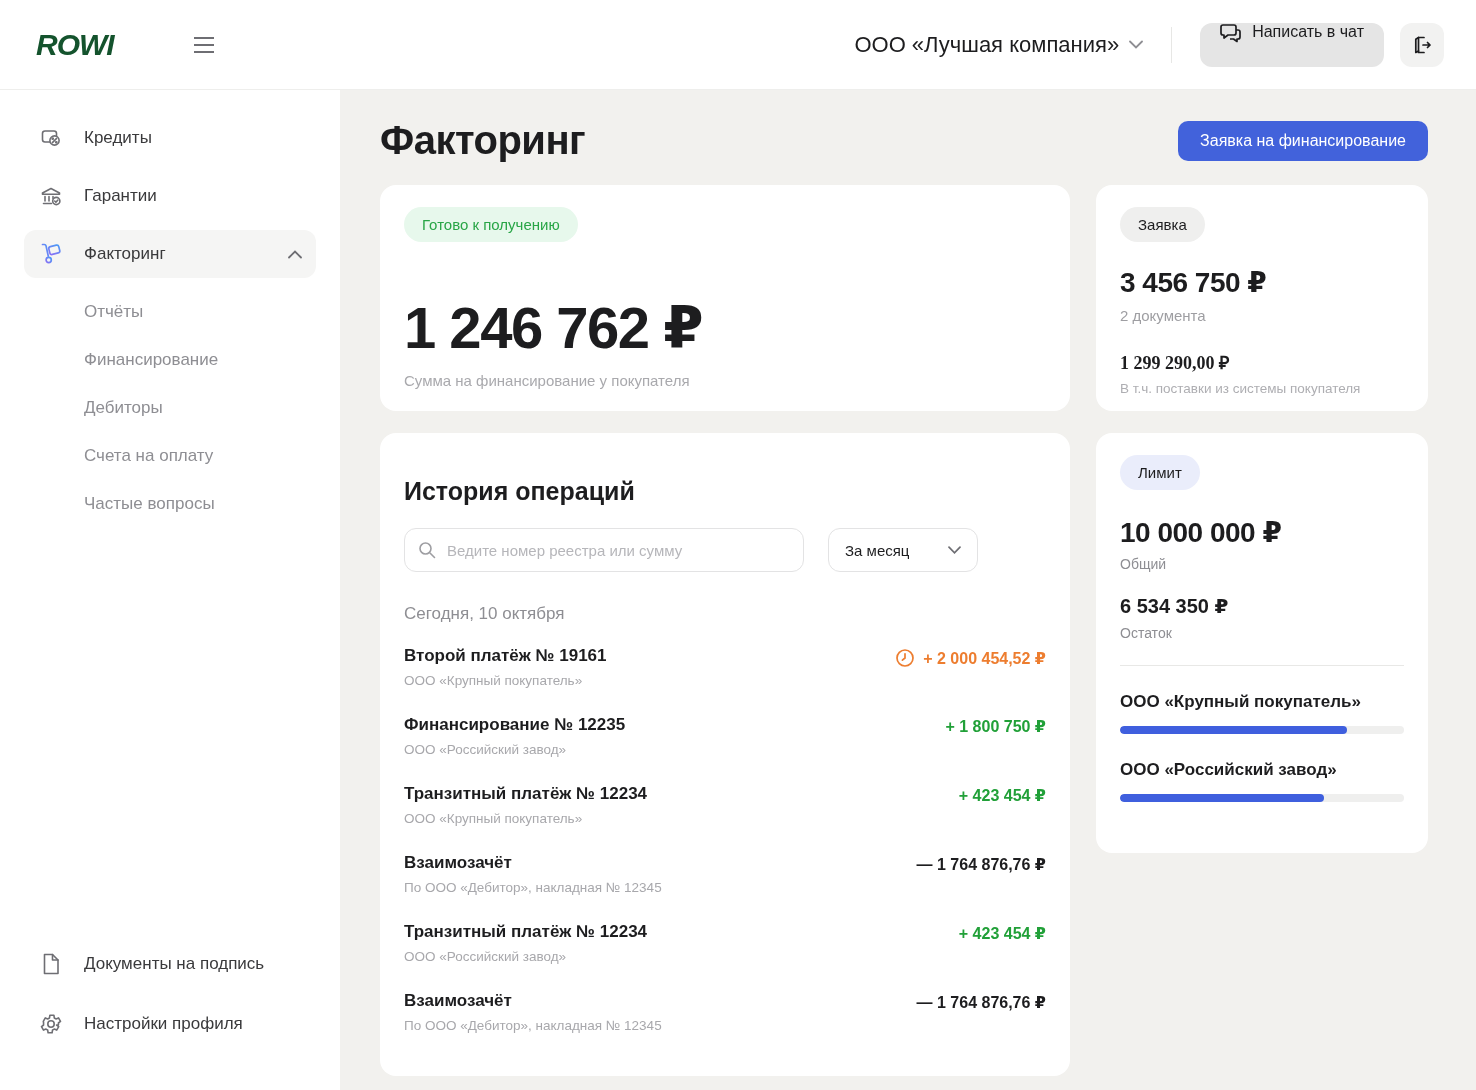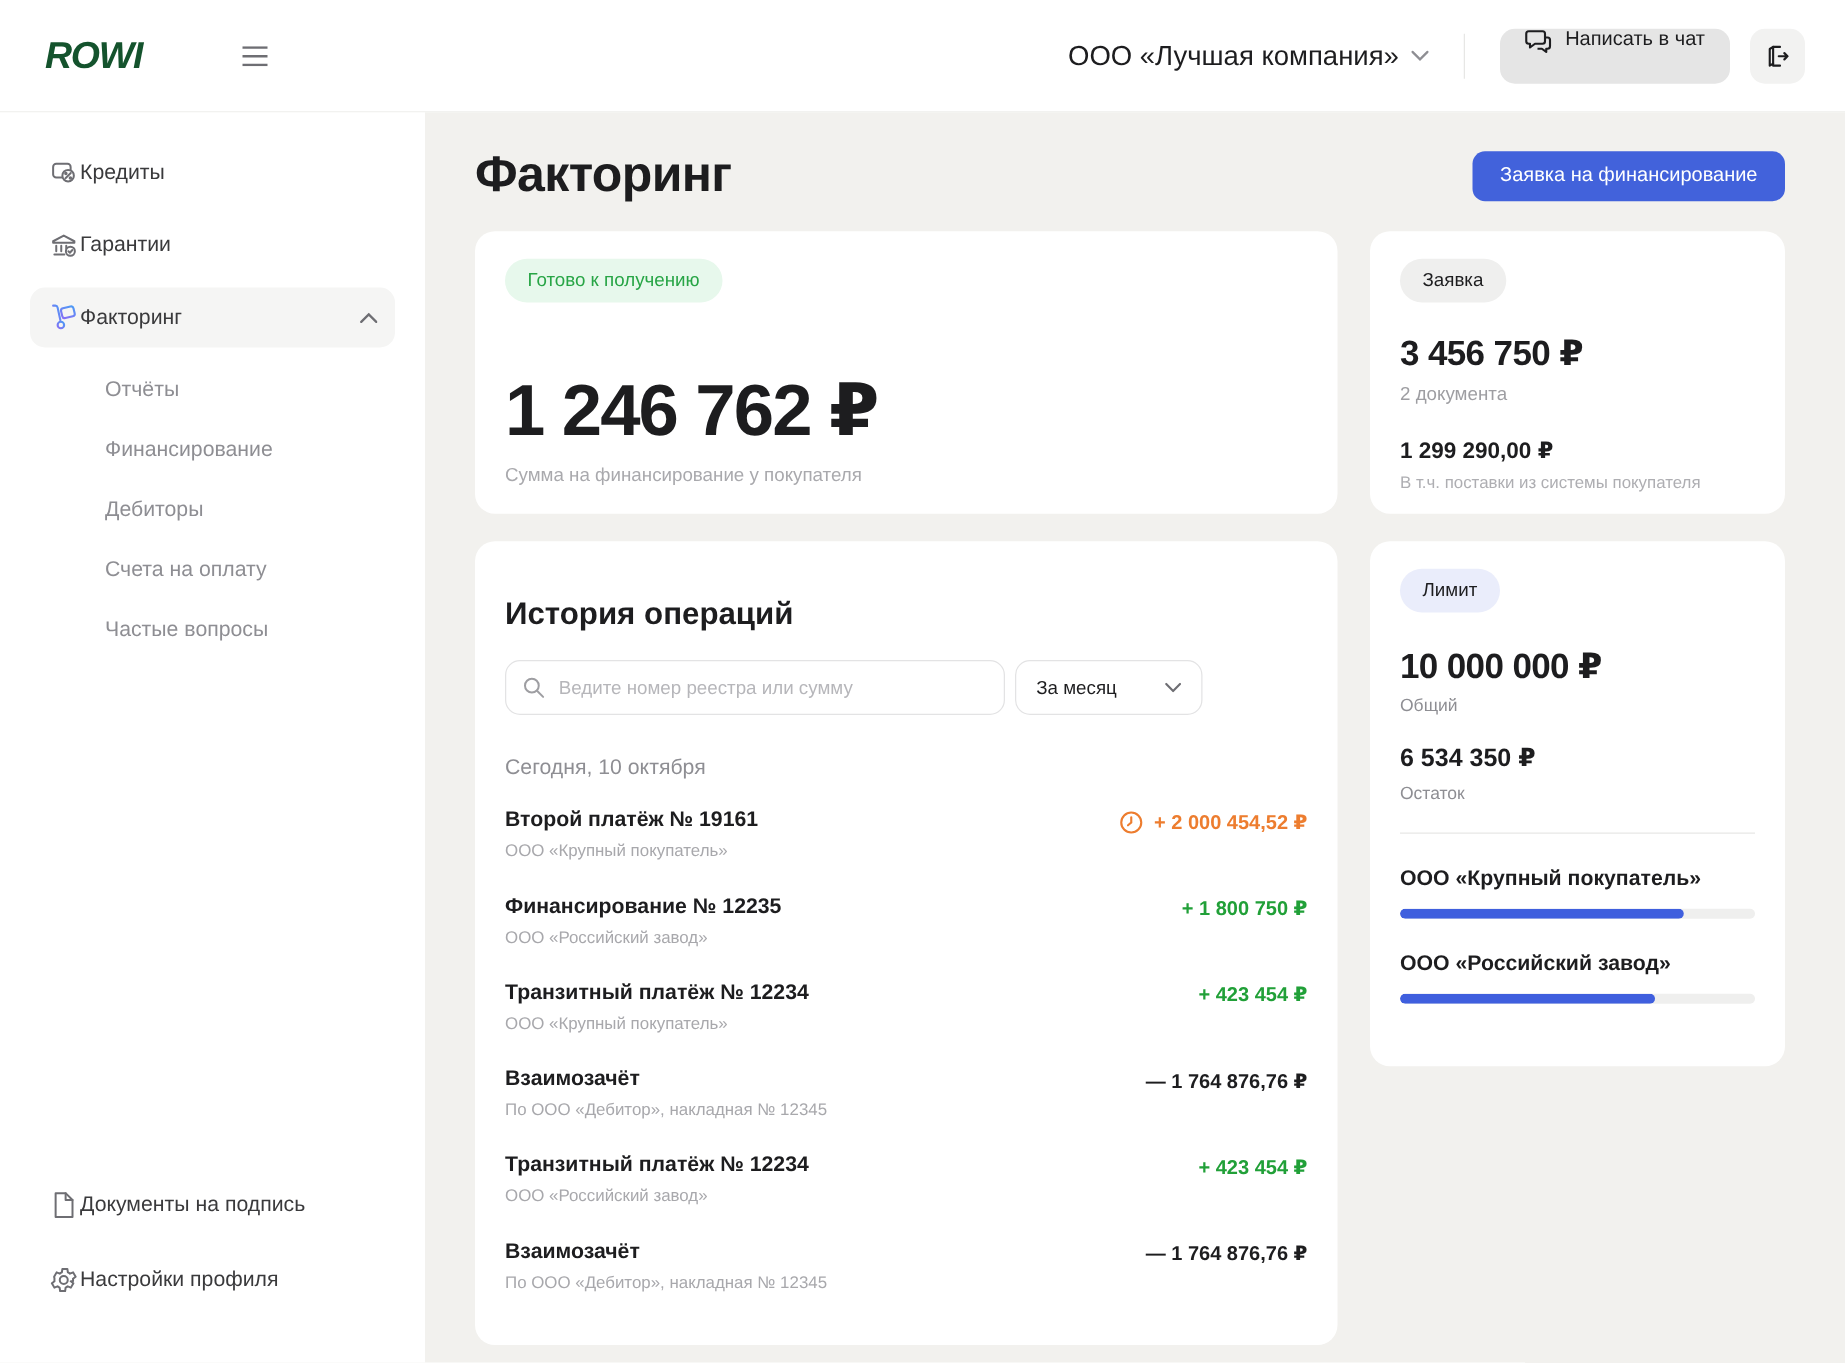--- a/index.html
+++ b/index.html
@@ -16,21 +16,21 @@
   .company-select .chev { color:#8e8e93; }
   .header-divider { width:1px; height:36px; background:#e7e7e5; margin:0 28px; }
   .chat-btn { display:flex; align-items:flex-start; gap:10px; background:#e5e5e5; border:none; border-radius:12px; height:44px; padding:0 20px; font-size:16px; color:#1d1d1f; cursor:pointer; font-family:inherit; }
   .exit-btn { width:44px; height:44px; margin-left:16px; background:#f2f2f1; border:none; border-radius:12px; display:flex; align-items:center; justify-content:center; cursor:pointer; }
 
   
   .body-row { flex:1; display:flex; min-height:0; }
 
   
   .sidebar { width:340px; flex:0 0 340px; background:#fff; display:flex; flex-direction:column; padding:24px 24px 30px 24px; }
-  .nav-item { display:flex; align-items:center; height:48px; padding:0 14px 0 14px; border-radius:12px; font-size:17px; color:#3a3a3c; cursor:pointer; margin-bottom:10px; }
+  .nav-item { display:flex; align-items:center; gap:20px; height:48px; padding:0 14px 0 14px; border-radius:12px; font-size:17px; color:#3a3a3c; cursor:pointer; margin-bottom:10px; }
   .nav-item .nav-ic { width:26px; height:26px; display:flex; align-items:center; justify-content:center; }
   .nav-item.active { background:#f5f5f4; }
   .nav-item .chev-up { margin-left:auto; color:#6e6e73; }
   .subnav { margin:6px 0 4px 0; }
   .subnav-item { padding:14px 14px 14px 60px; font-size:17px; color:#8e8e93; cursor:pointer; border-radius:10px; }
   .sidebar-footer { margin-top:auto; }
   .sidebar-footer .nav-item { margin-bottom:12px; }
 
   
   .main { flex:1; background:#f2f1ee; padding:28px 48px 14px 40px; display:flex; flex-direction:column; min-width:0; }
@@ -48,42 +48,42 @@
   .badge { display:inline-block; border-radius:18px; padding:9px 18px; font-size:15px; }
   .badge-green { background:#e7f8ec; color:#28a546; }
   .badge-gray  { background:#efefee; color:#1d1d1f; }
   .badge-lav   { background:#eaedfb; color:#1d1d1f; }
   .summary-amount { font-size:58px; font-weight:700; letter-spacing:-1.5px; margin-top:52px; }
   .summary-caption { font-size:15px; color:#a9a9ad; margin-top:10px; }
 
   
   .history-card { flex:1; min-height:0; overflow:hidden; }
   .history-title { font-size:25px; font-weight:700; margin-top:22px; }
-  .search-row { display:flex; gap:8px; margin-top:22px; }
+  .search-row { display:flex; gap:24px; margin-top:22px; }
   .search-box { position:relative; width:400px; }
   .search-box input { width:100%; height:44px; border:1px solid #e3e3e4; border-radius:12px; padding:0 14px 0 42px; font-size:15px; color:#1d1d1f; outline:none; font-family:inherit; background:#fff; }
   .search-box input::placeholder { color:#b6b6ba; }
   .search-ic { position:absolute; left:14px; top:13px; color:#9e9ea2; }
   .period-select { display:flex; align-items:center; justify-content:space-between; width:150px; height:44px; border:1px solid #e3e3e4; border-radius:12px; padding:0 16px; font-size:15px; cursor:pointer; background:#fff; }
   .period-select .chev { color:#6e6e73; }
   .date-group { margin-top:32px; font-size:17px; font-weight:500; color:#8e8e93; }
   .ops { margin-top:8px; }
   .op-row { display:flex; justify-content:space-between; align-items:flex-start; padding:14px 0 13px 0; cursor:pointer; }
   .op-title { font-size:17px; font-weight:600; color:#1d1d1f; }
   .op-sub { font-size:13.5px; color:#a8a8ac; margin-top:7px; }
   .op-amount { font-size:16px; font-weight:600; display:flex; align-items:center; gap:8px; white-space:nowrap; margin-top:2px; }
   .amount-pending { color:#ed7d2f; }
   .amount-positive { color:#21a038; }
   .amount-negative { color:#1d1d1f; }
 
   
   .request-card { height:226px; margin-bottom:22px; }
   .req-amount { font-size:28px; font-weight:700; margin-top:24px; letter-spacing:-0.5px; }
   .req-caption { font-size:15px; color:#9e9ea2; margin-top:8px; }
-  .req-amount2 { font-size:18px; font-weight:700; margin-top:26px; }
+  .req-amount2 { font-size:18px; font-weight:700; margin-top:26px;font-family:Liberation Serif, serif; }
   .req-caption2 { font-size:13.5px; color:#aeaeb2; margin-top:7px; }
 
   
   .limit-card { height:420px; }
   .lim-total { font-size:28px; font-weight:700; margin-top:26px; letter-spacing:-0.5px; }
   .lim-cap { font-size:14px; color:#8e8e93; margin-top:7px; }
   .lim-rest { font-size:20px; font-weight:700; margin-top:22px; }
   .lim-divider { border:none; border-top:1px solid #e8e8e6; margin:24px 0 2px 0; }
   .debtor { margin-top:26px; }
   .debtor-name { font-size:17px; font-weight:600; color:#1d1d1f; }

